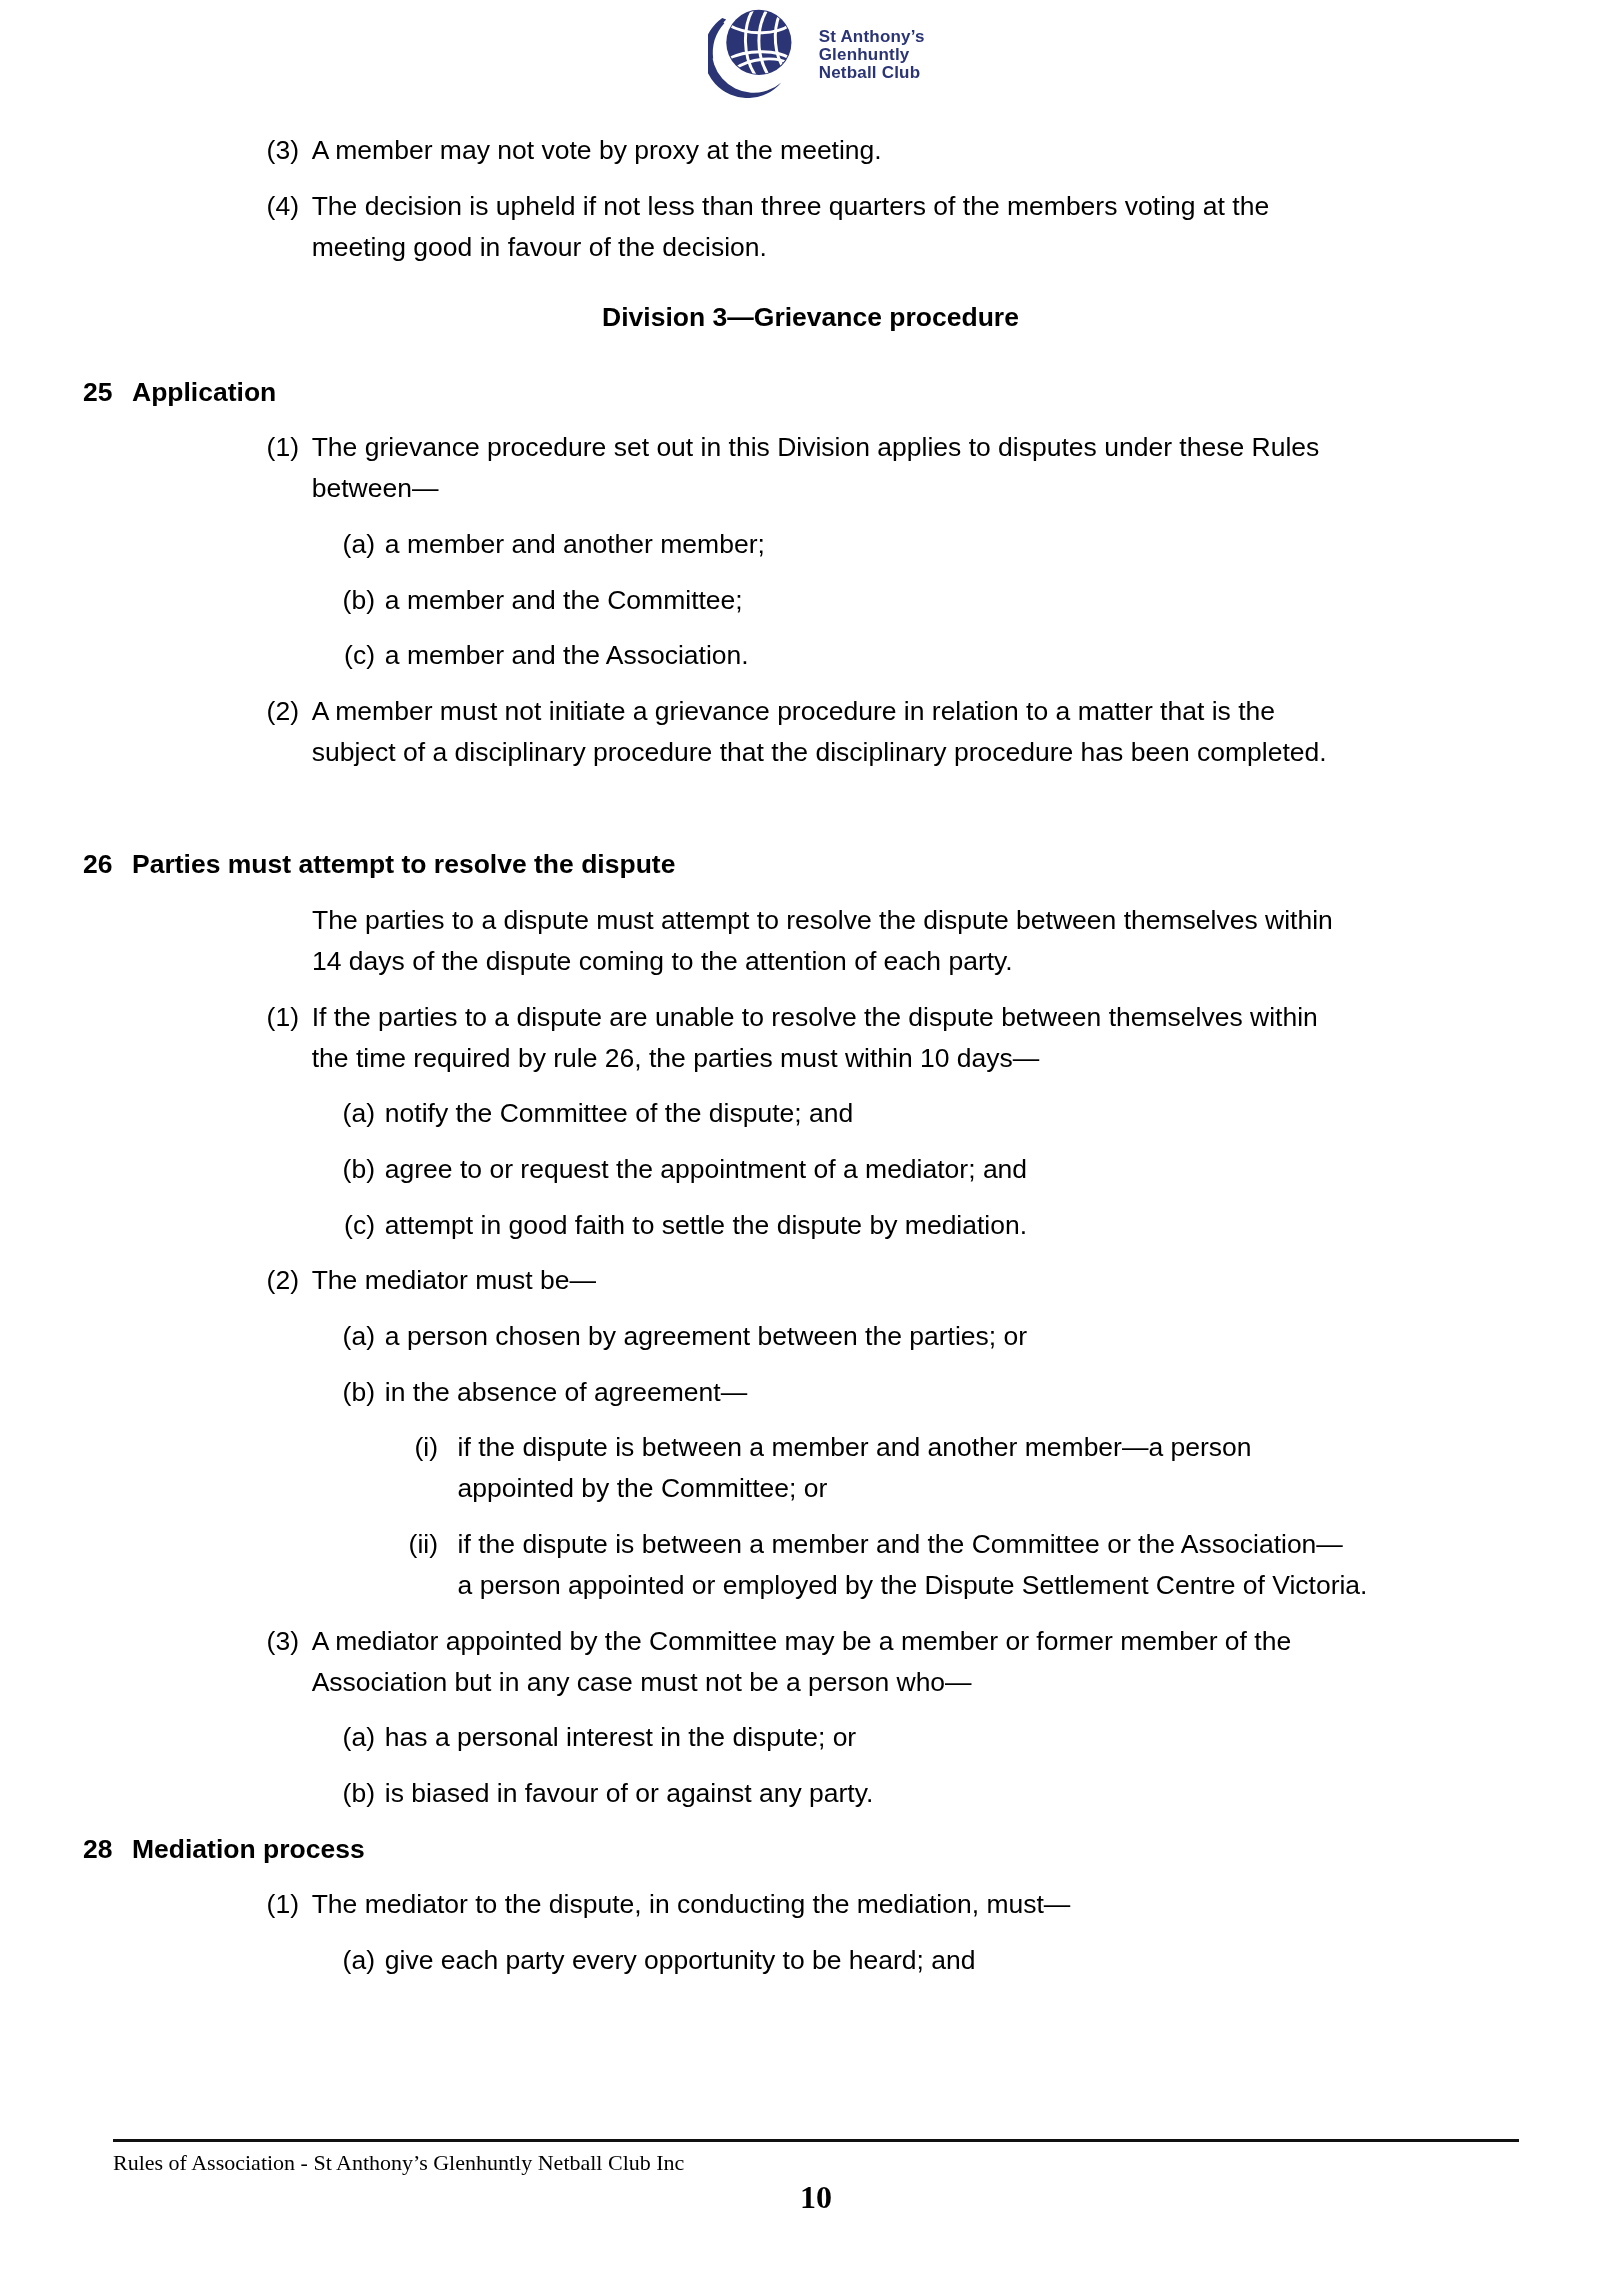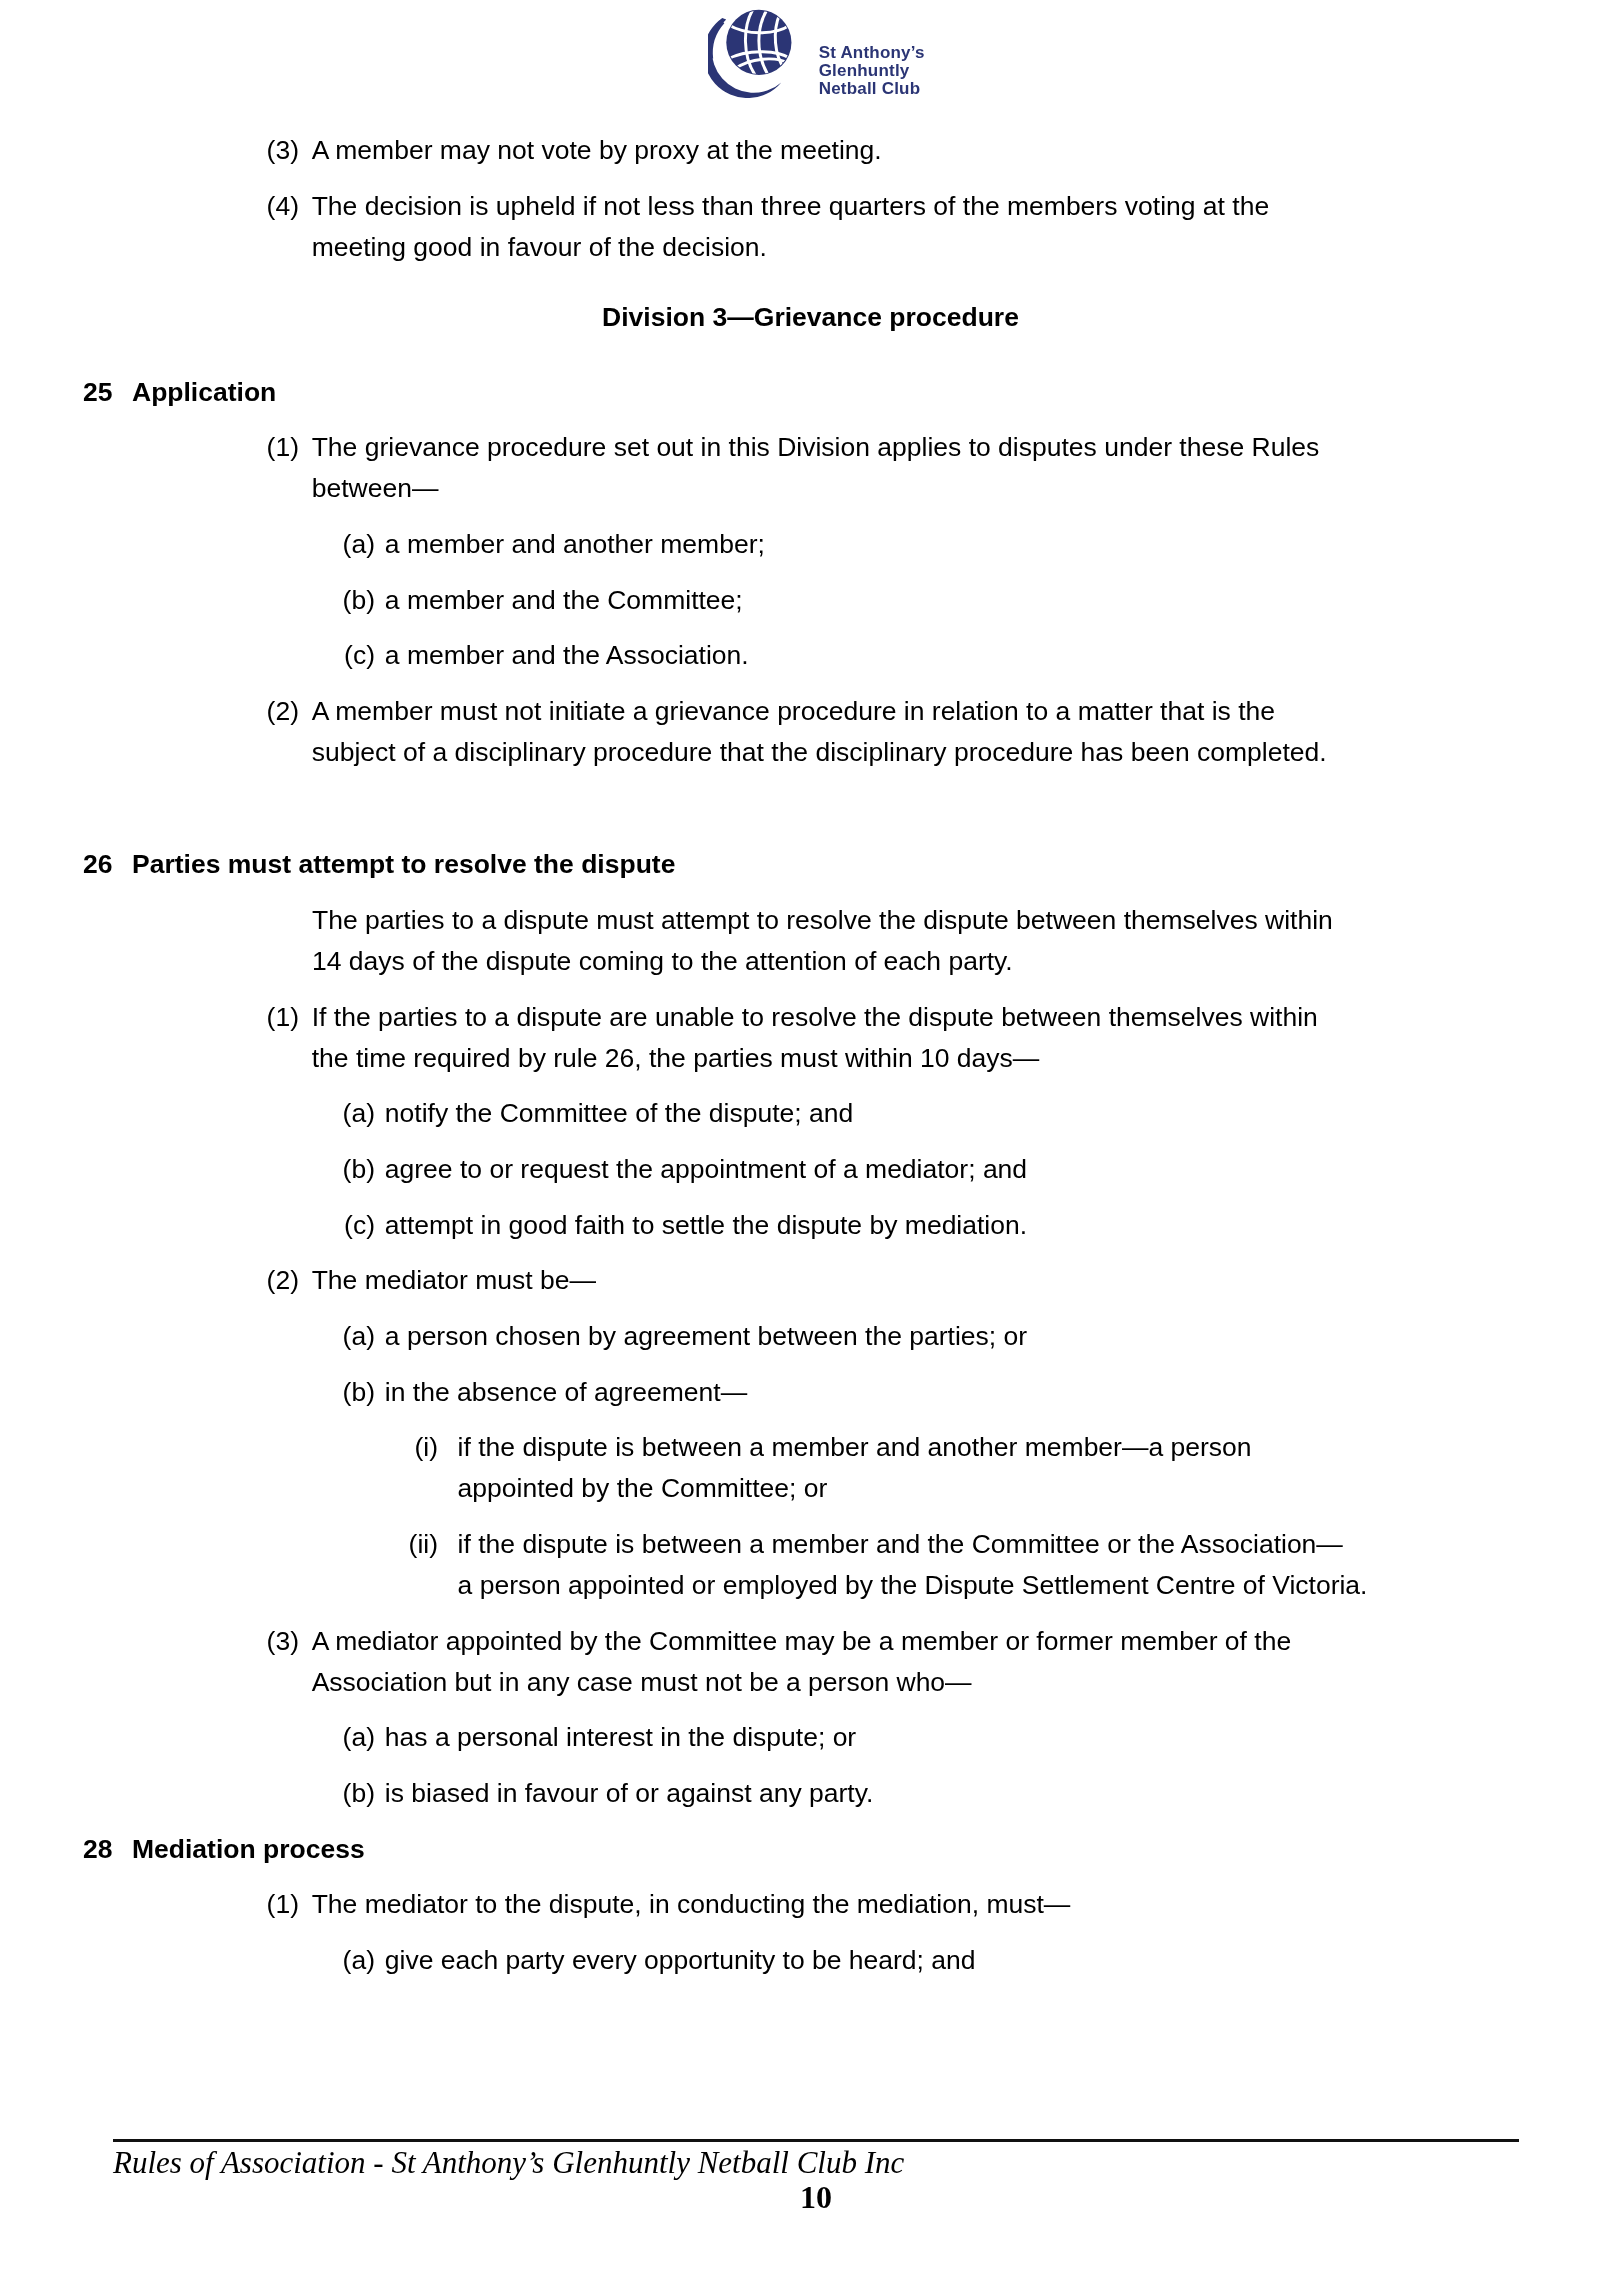--- a/index.html
+++ b/index.html
@@ -7,21 +7,21 @@
     position:relative;
     width:1621px;height:2282px;
     background:#ffffff;
     font-family:"Liberation Sans", sans-serif;
     font-size:26.5px;line-height:41px;
     color:#000;
     overflow:hidden;
     margin:0 auto;
   }
   
-  .logo{position:absolute;left:708px;top:5.9px;display:flex;align-items:flex-end;}
+  .logo{position:absolute;left:708px;top:5.9px;display:flex;align-items:center;}
   .logo svg{display:block;}
   .logo-text{margin-left:14.7px;padding-top:5.9px;
     font-weight:700;font-size:17px;line-height:18px;letter-spacing:0.2px;}
   
   .content{padding-top:130px;}
   .item{display:flex;margin:0 0 14.7px 0;}
   .item .num{flex:none;text-align:right;}
   .item .body{flex:none;}
   .line{display:block;white-space:nowrap;}
   .l1{padding-left:240px;}
@@ -33,21 +33,21 @@
   .rule{padding-left:83px;font-weight:700;}
   .rule .num{width:49px;text-align:left;}
   .para{padding-left:312px;}
   .division{font-weight:700;text-align:center;margin-top:29px;margin-bottom:34px;}
   .mt-rule26{margin-top:71px;}
   
   .footer{position:absolute;left:113px;width:1406px;top:2139px;}
   .footer-rule{border-top:3.9px solid #111;height:0;margin-bottom:4.9px;}
   .footer-title{
     font-family:"Liberation Serif", serif;
-    font-style:italic;font-size:31px;line-height:31px;white-space:nowrap;}
+    font-size:22px;line-height:31px;white-space:nowrap;}
   .page-number{
     font-family:"Liberation Serif", serif;
     font-weight:700;font-size:32px;line-height:33px;text-align:center;margin-top:2.9px;}
 </style>
 </head>
 <body>
 
 <div class="page">
 
   <div class="logo">

